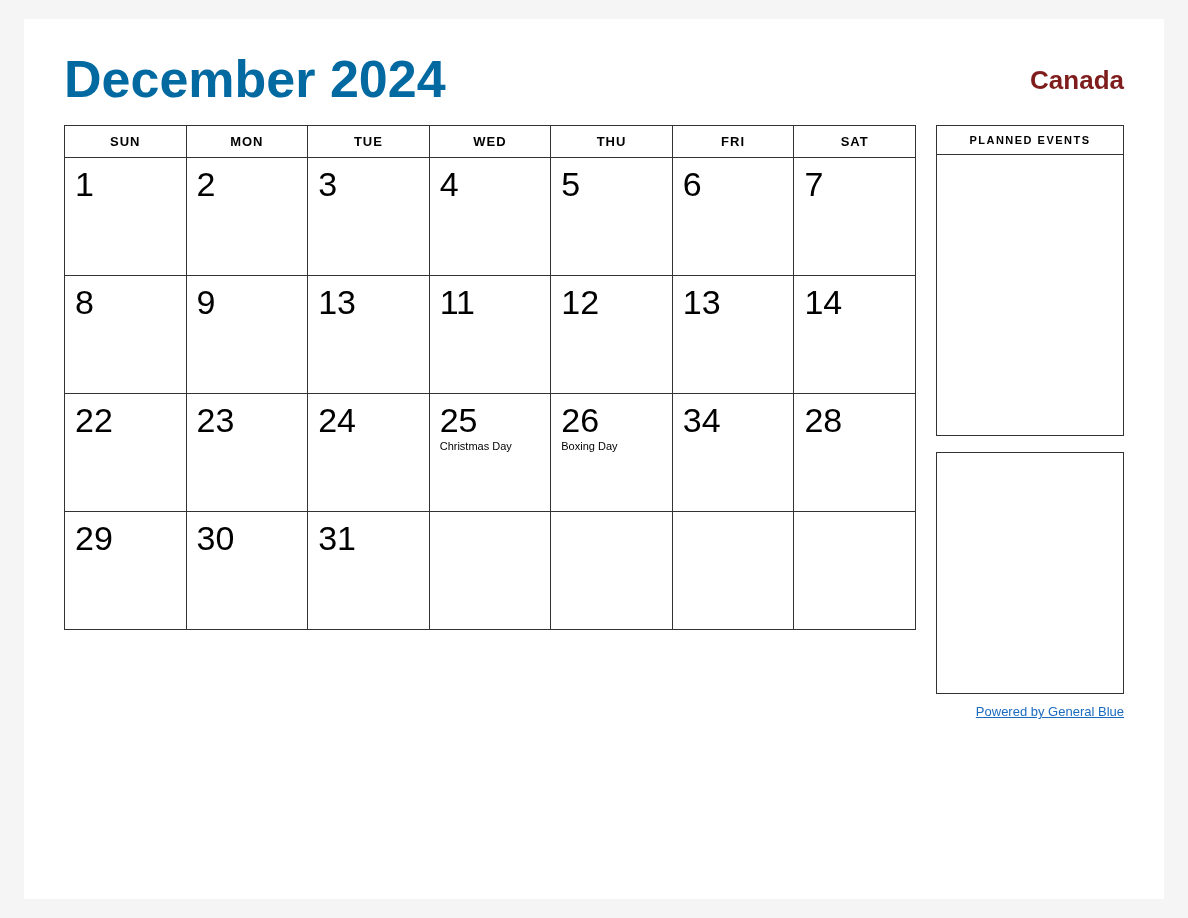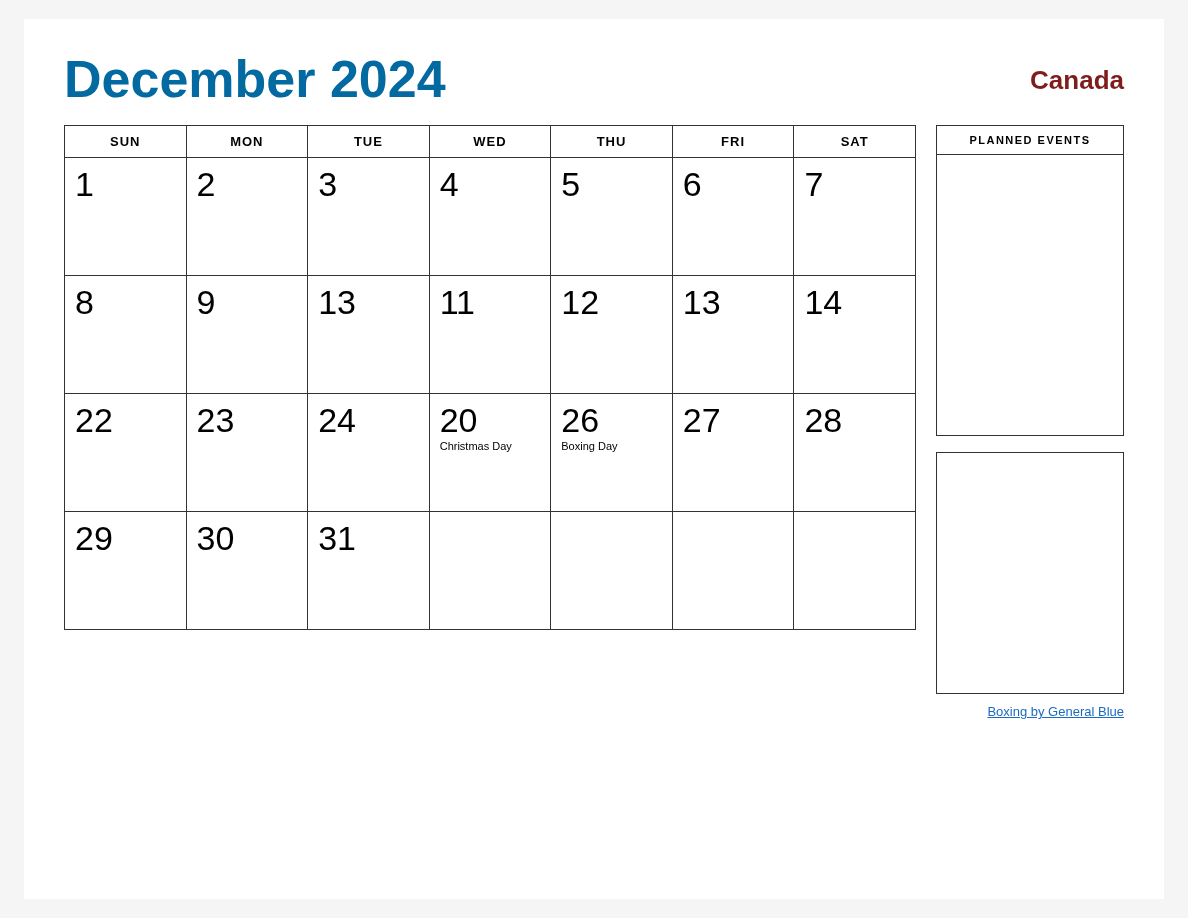--- a/index.html
+++ b/index.html
@@ -191,29 +191,29 @@
               <td>
                 <div class="day-number">22</div>
               </td>
               <td>
                 <div class="day-number">23</div>
               </td>
               <td>
                 <div class="day-number">24</div>
               </td>
               <td>
-                <div class="day-number">20</div>
+                <div class="day-number">25</div>
                 <div class="holiday-label">Christmas Day</div>
               </td>
               <td>
                 <div class="day-number">26</div>
                 <div class="holiday-label">Boxing Day</div>
               </td>
               <td>
-                <div class="day-number">27</div>
+                <div class="day-number">34</div>
               </td>
               <td>
                 <div class="day-number">28</div>
               </td>
             </tr>
             <tr>
               <td>
                 <div class="day-number">29</div>
               </td>
               <td>
@@ -236,15 +236,15 @@
         <div class="sidebar-box-header">PLANNED EVENTS</div>
         <div class="sidebar-box-content"></div>
       </div>
       <div class="sidebar-box">
         <div class="notes-content"></div>
       </div>
     </div>
   </div>
 
   <div class="footer">
-    <a href="#">Boxing by General Blue</a>
+    <a href="#">Powered by General Blue</a>
   </div>
 </div>
 
 </body></html>

